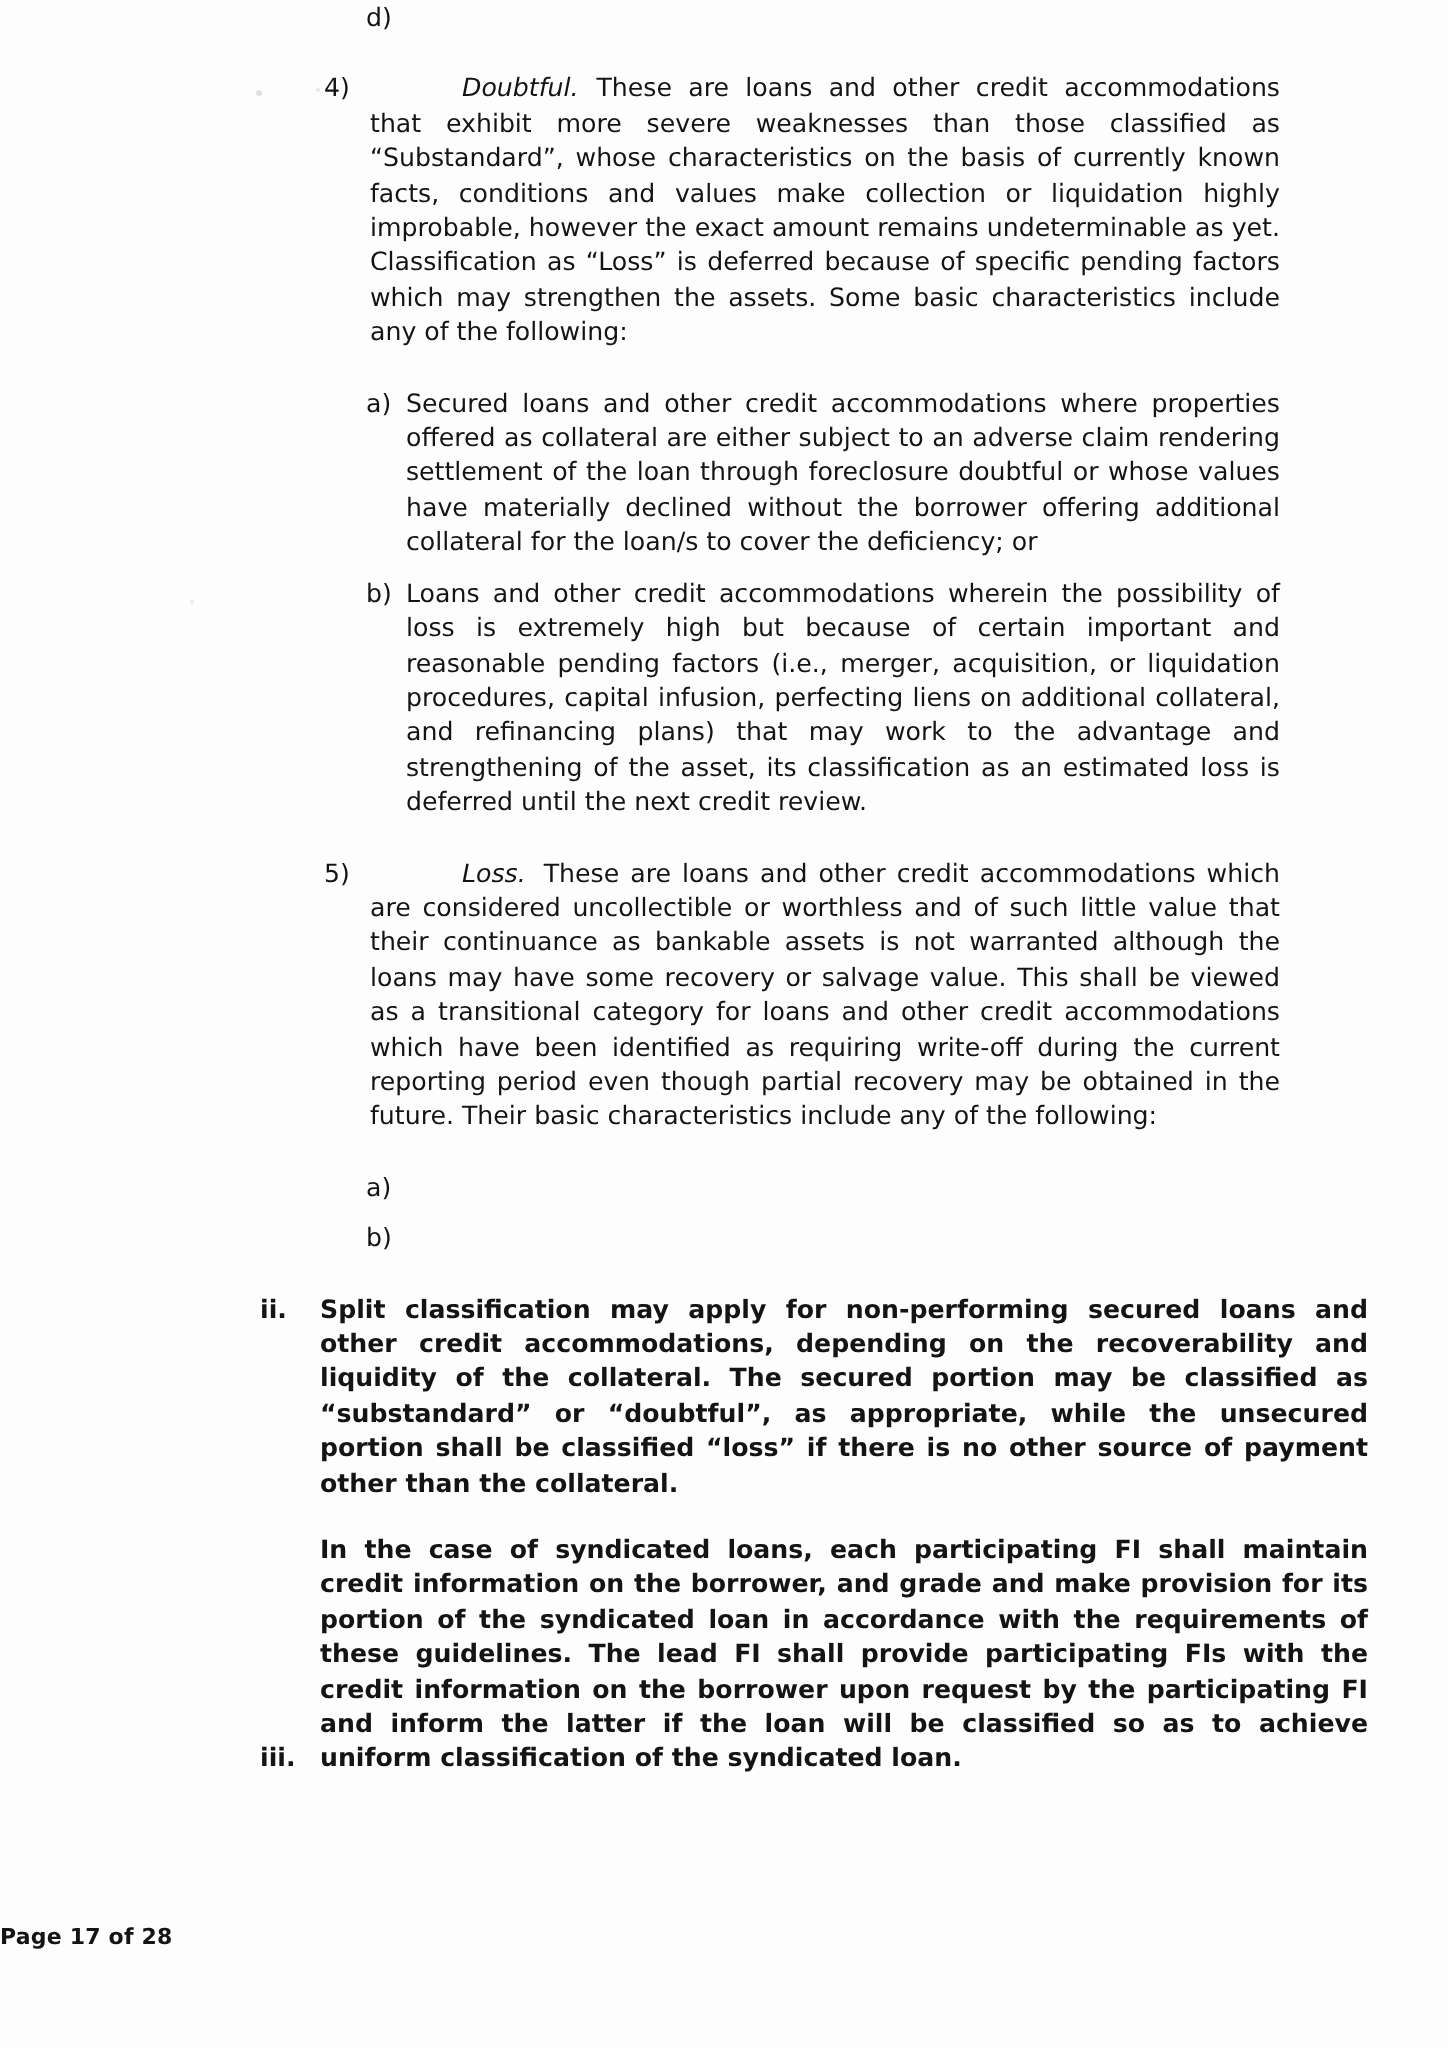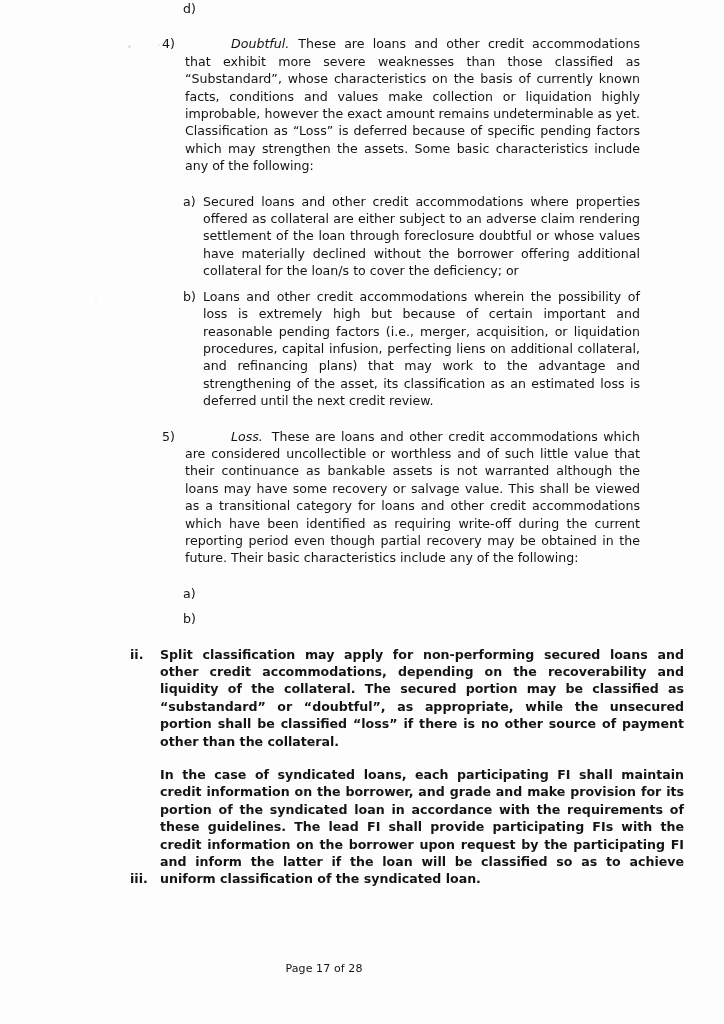--- a/index.html
+++ b/index.html
@@ -95,23 +95,23 @@
   .sp-top-16 { margin-top: 16px; align-items: flex-end; }
   .sp-top-18 { margin-top: 18px; }
 
   .footer {
     position: absolute;
     left: 0;
     top: 962px;
     width: 724px;
     padding-right: 76px;
     box-sizing: border-box;
-    text-align: center;
+    text-align: left;
     font-size: 11px;
-    font-weight: normal;
+    font-weight: bold;
     line-height: 14px;
     letter-spacing: .1px;
   }
 </style>
 </head>
 <body>
 
 <div class="page" style="background: rgb(253, 253, 253); color: rgb(20, 20, 20);">
 
   <span class="speck speck-a"></span>

